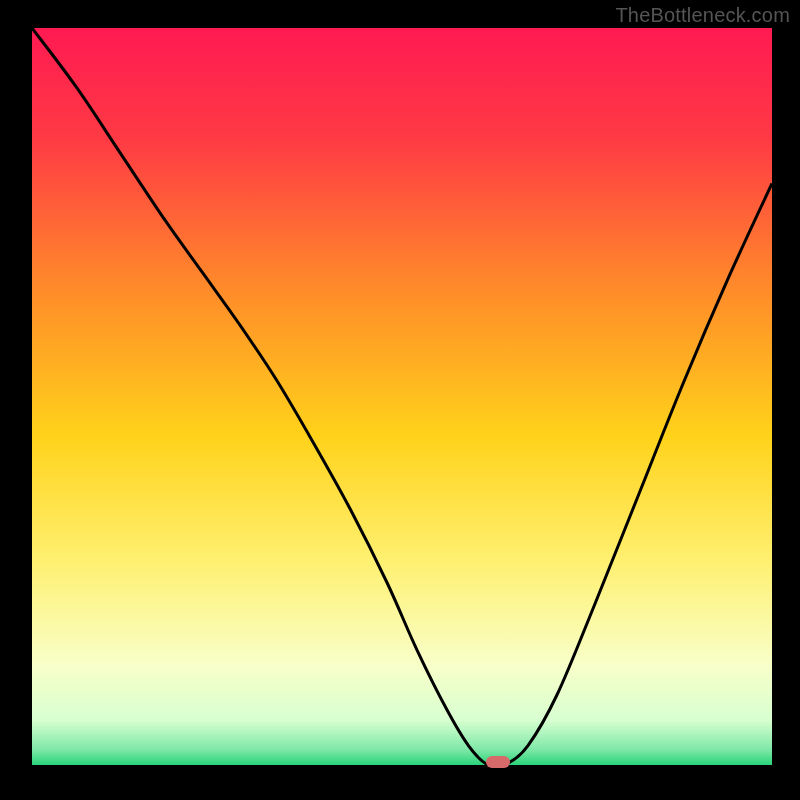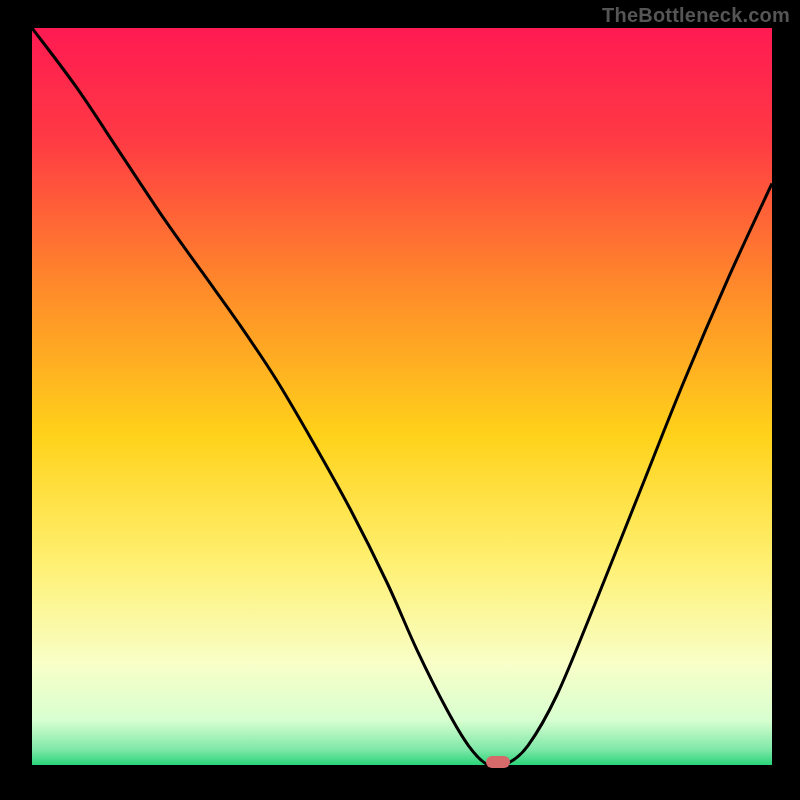--- a/index.html
+++ b/index.html
@@ -16,21 +16,21 @@
     width: 800px;
     height: 800px;
     background: #000;
   }
   .watermark {
     position: absolute;
     top: 4px;
     right: 10px;
     color: #555;
     font-size: 20px;
-    font-weight: 700;
+    font-weight: 400;
     letter-spacing: 0.2px;
     z-index: 10;
     margin-left: 15px;
   }
   .plot {
     position: absolute;
     left: 32px;
     top: 28px;
     width: 740px;
     height: 740px;

